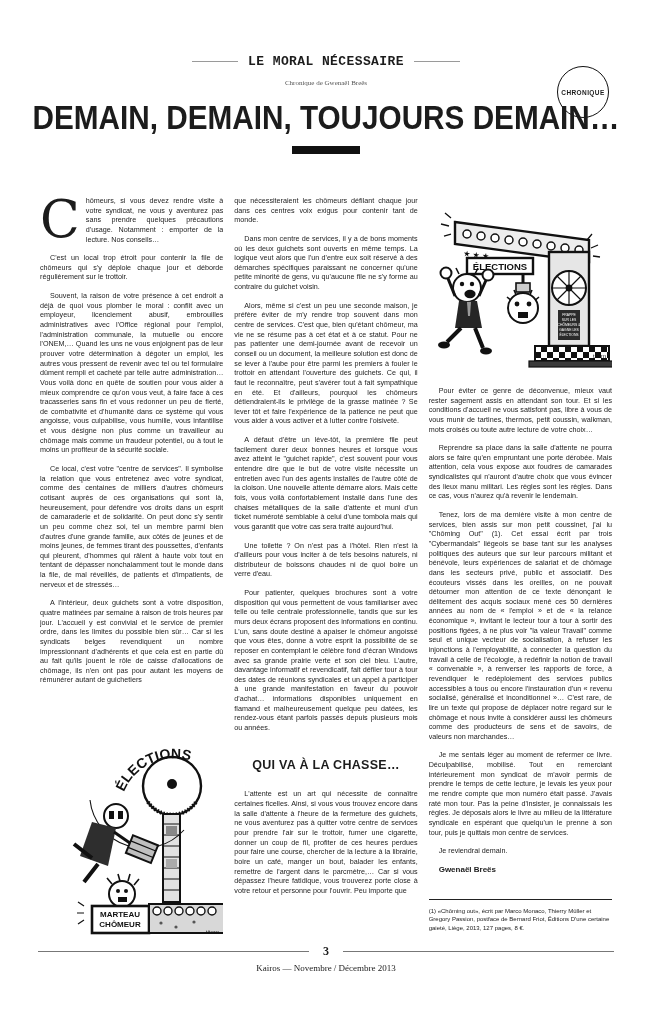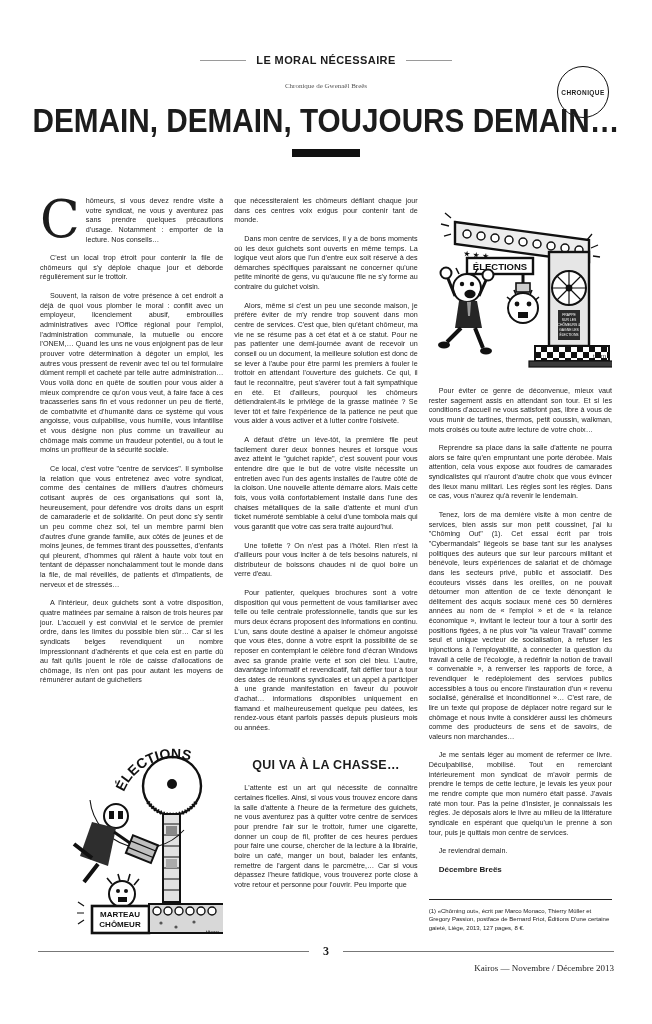--- a/index.html
+++ b/index.html
@@ -3,22 +3,22 @@
 <meta charset="utf-8">
 <style>
   html,body{margin:0;padding:0;background:#f2f2f2;}
   .page{
     position:relative;width:652px;height:1024px;margin:0 auto;background:#fff;
     font-family:"Liberation Sans",sans-serif;color:#1c1c1c;overflow:hidden;
   }
   
   .kicker-row{display:flex;align-items:center;justify-content:center;gap:10px;padding-top:54px;}
   .kicker-rule{width:46px;height:1px;background:#9a9a9a;}
-  .kicker-title{font-size:11px;font-weight:bold;letter-spacing:.4px;}
-  .kicker-sub{text-align:center;font-family:"Liberation Serif",serif;font-size:7px;color:#555;margin-top:16px;}
+  .kicker-title{font-size:13px;font-weight:bold;letter-spacing:.4px;font-family:Liberation Mono, monospace;}
+  .kicker-sub{text-align:center;font-family:"Liberation Serif",serif;font-size:7px;color:#555;margin-top:10px;}
   .badge{
     position:absolute;top:66px;right:43px;width:50px;height:50px;border:1.6px solid #111;
     border-radius:50%;display:flex;align-items:center;justify-content:center;
     font-size:6.5px;font-weight:bold;letter-spacing:.4px;background:#fff;
   }
   .headline{
     margin-top:12px;text-align:center;font-size:33px;font-weight:bold;white-space:nowrap;
     transform:scaleX(0.90);transform-origin:50% 50%;letter-spacing:0;
   }
   .headline-bar{width:68px;height:8px;background:#111;margin:9px auto 0;}
@@ -31,36 +31,36 @@
   .col{overflow:hidden;display:flex;flex-direction:column;}
   .col1{justify-content:space-between;}
   .cols p{margin:0 0 9px;text-indent:10px;}
   .cols p.noindent{text-indent:0;}
   .dropcap{
     float:left;font-family:"DejaVu Serif",serif;font-weight:normal;
     font-size:52px;line-height:40px;padding:3px 6px 0 0;
   }
   .section-heading{
     text-align:center;font-size:12.5px;font-weight:bold;letter-spacing:.3px;
-    margin:15px 0 10px;text-indent:0;
+    margin:15px 0 16px;text-indent:0;
   }
   .sig{font-weight:bold;font-size:8px;text-indent:0;margin-top:8px;}
   .footnote{
     margin-top:14px;border-top:1.5px solid #222;padding-top:7px;
     font-size:6px;line-height:1.45;color:#222;text-align:left;text-indent:0;
   }
   .illu{display:block;}
   .illu-left{align-self:center;margin-top:4px;}
   .illu-right{align-self:center;margin-bottom:8px;}
   
   .footer{position:absolute;left:38px;right:38px;top:944px;}
   .pageno-row{display:flex;align-items:center;gap:14px;}
   .pageno-rule{flex:1;height:1px;background:#777;}
   .pageno{font-family:"Liberation Serif",serif;font-weight:bold;font-size:12px;}
-  .journal{margin-top:4px;text-align:right;font-family:"Liberation Serif",serif;font-size:9px;color:#222;}
+  .journal{margin-top:4px;text-align:center;font-family:"Liberation Serif",serif;font-size:9px;color:#222;}
   svg text{font-family:"Liberation Sans",sans-serif;}
 </style>
 </head>
 <body>
 
 <div class="page">
 
   <div class="kicker-row">
     <div class="kicker-rule"></div>
     <div class="kicker-title">LE MORAL NÉCESSAIRE</div>
@@ -213,21 +213,21 @@
         <ellipse cx="17" cy="149" rx="6" ry="3.4" fill="#111"></ellipse>
         <ellipse cx="59" cy="155" rx="6" ry="3.4" fill="#111"></ellipse>
         <text x="166" y="162" font-size="6" fill="#111">titom</text>
       </svg>
 
       <p>Pour éviter ce genre de déconvenue, mieux vaut rester sagement assis en attendant son tour. Et si les conditions d'accueil ne vous satisfont pas, libre à vous de vous munir de tartines, thermos, petit coussin, walkman, mots croisés ou toute autre lecture de votre choix…</p>
       <p>Reprendre sa place dans la salle d'attente ne pourra alors se faire qu'en empruntant une porte dérobée. Mais attention, cela vous expose aux foudres de camarades syndicalistes qui n'auront d'autre choix que vous évincer des lieux manu militari. Les règles sont les règles. Dans ce cas, vous n'aurez qu'à revenir le lendemain.</p>
       <p>Tenez, lors de ma dernière visite à mon centre de services, bien assis sur mon petit coussinet, j'ai lu "Chôming Out" (1). Cet essai écrit par trois "Cybermandais" liégeois se base tant sur les analyses politiques des auteurs que sur leur parcours militant et bénévole, leurs expériences de salariat et de chômage dans les secteurs privé, public et associatif. Des écouteurs vissés dans les oreilles, on ne pouvait détourner mon attention de ce texte dénonçant le délitement des acquis sociaux mené ces 50 dernières années au nom de « l'emploi » et de « la relance économique », invitant le lecteur tour à tour à sortir des positions figées, à ne plus voir "la valeur Travail" comme seul et unique vecteur de socialisation, à refuser les injonctions à l'employabilité, à connecter la question du travail à celle de l'écologie, à redéfinir la notion de travail « convenable », à renverser les rapports de force, à revendiquer le redéploiement des services publics accessibles à tous ou encore l'instauration d'un « revenu socialisé, généralisé et inconditionnel »… C'est rare, de lire un texte qui propose de déplacer notre regard sur le chômage et nous invite à considérer aussi les chômeurs comme des producteurs de sens et de savoirs, de valeurs non marchandes…</p>
       <p>Je me sentais léger au moment de refermer ce livre. Déculpabilisé, mobilisé. Tout en remerciant intérieurement mon syndicat de m'avoir permis de prendre le temps de cette lecture, je levais les yeux pour me rendre compte que mon numéro était passé. J'avais raté mon tour. Pas la peine d'insister, je connaissais les règles. Je déposais alors le livre au milieu de la littérature syndicale en espérant que quelqu'un le prenne à son tour, puis je quittais mon centre de services.</p>
       <p>Je reviendrai demain.</p>
-      <p class="sig">Décembre Breës</p>
+      <p class="sig">Gwenaël Breës</p>
       <div class="footnote">(1) «Chôming out», écrit par Marco Monaco, Thierry Müller et Gregory Passion, postface de Bernard Friot, Éditions D'une certaine gaieté, Liège, 2013, 127 pages, 8 €.</div>
     </div>
   </div>
 
   <div class="footer">
     <div class="pageno-row">
       <div class="pageno-rule"></div>
       <div class="pageno">3</div>
       <div class="pageno-rule"></div>
     </div>

